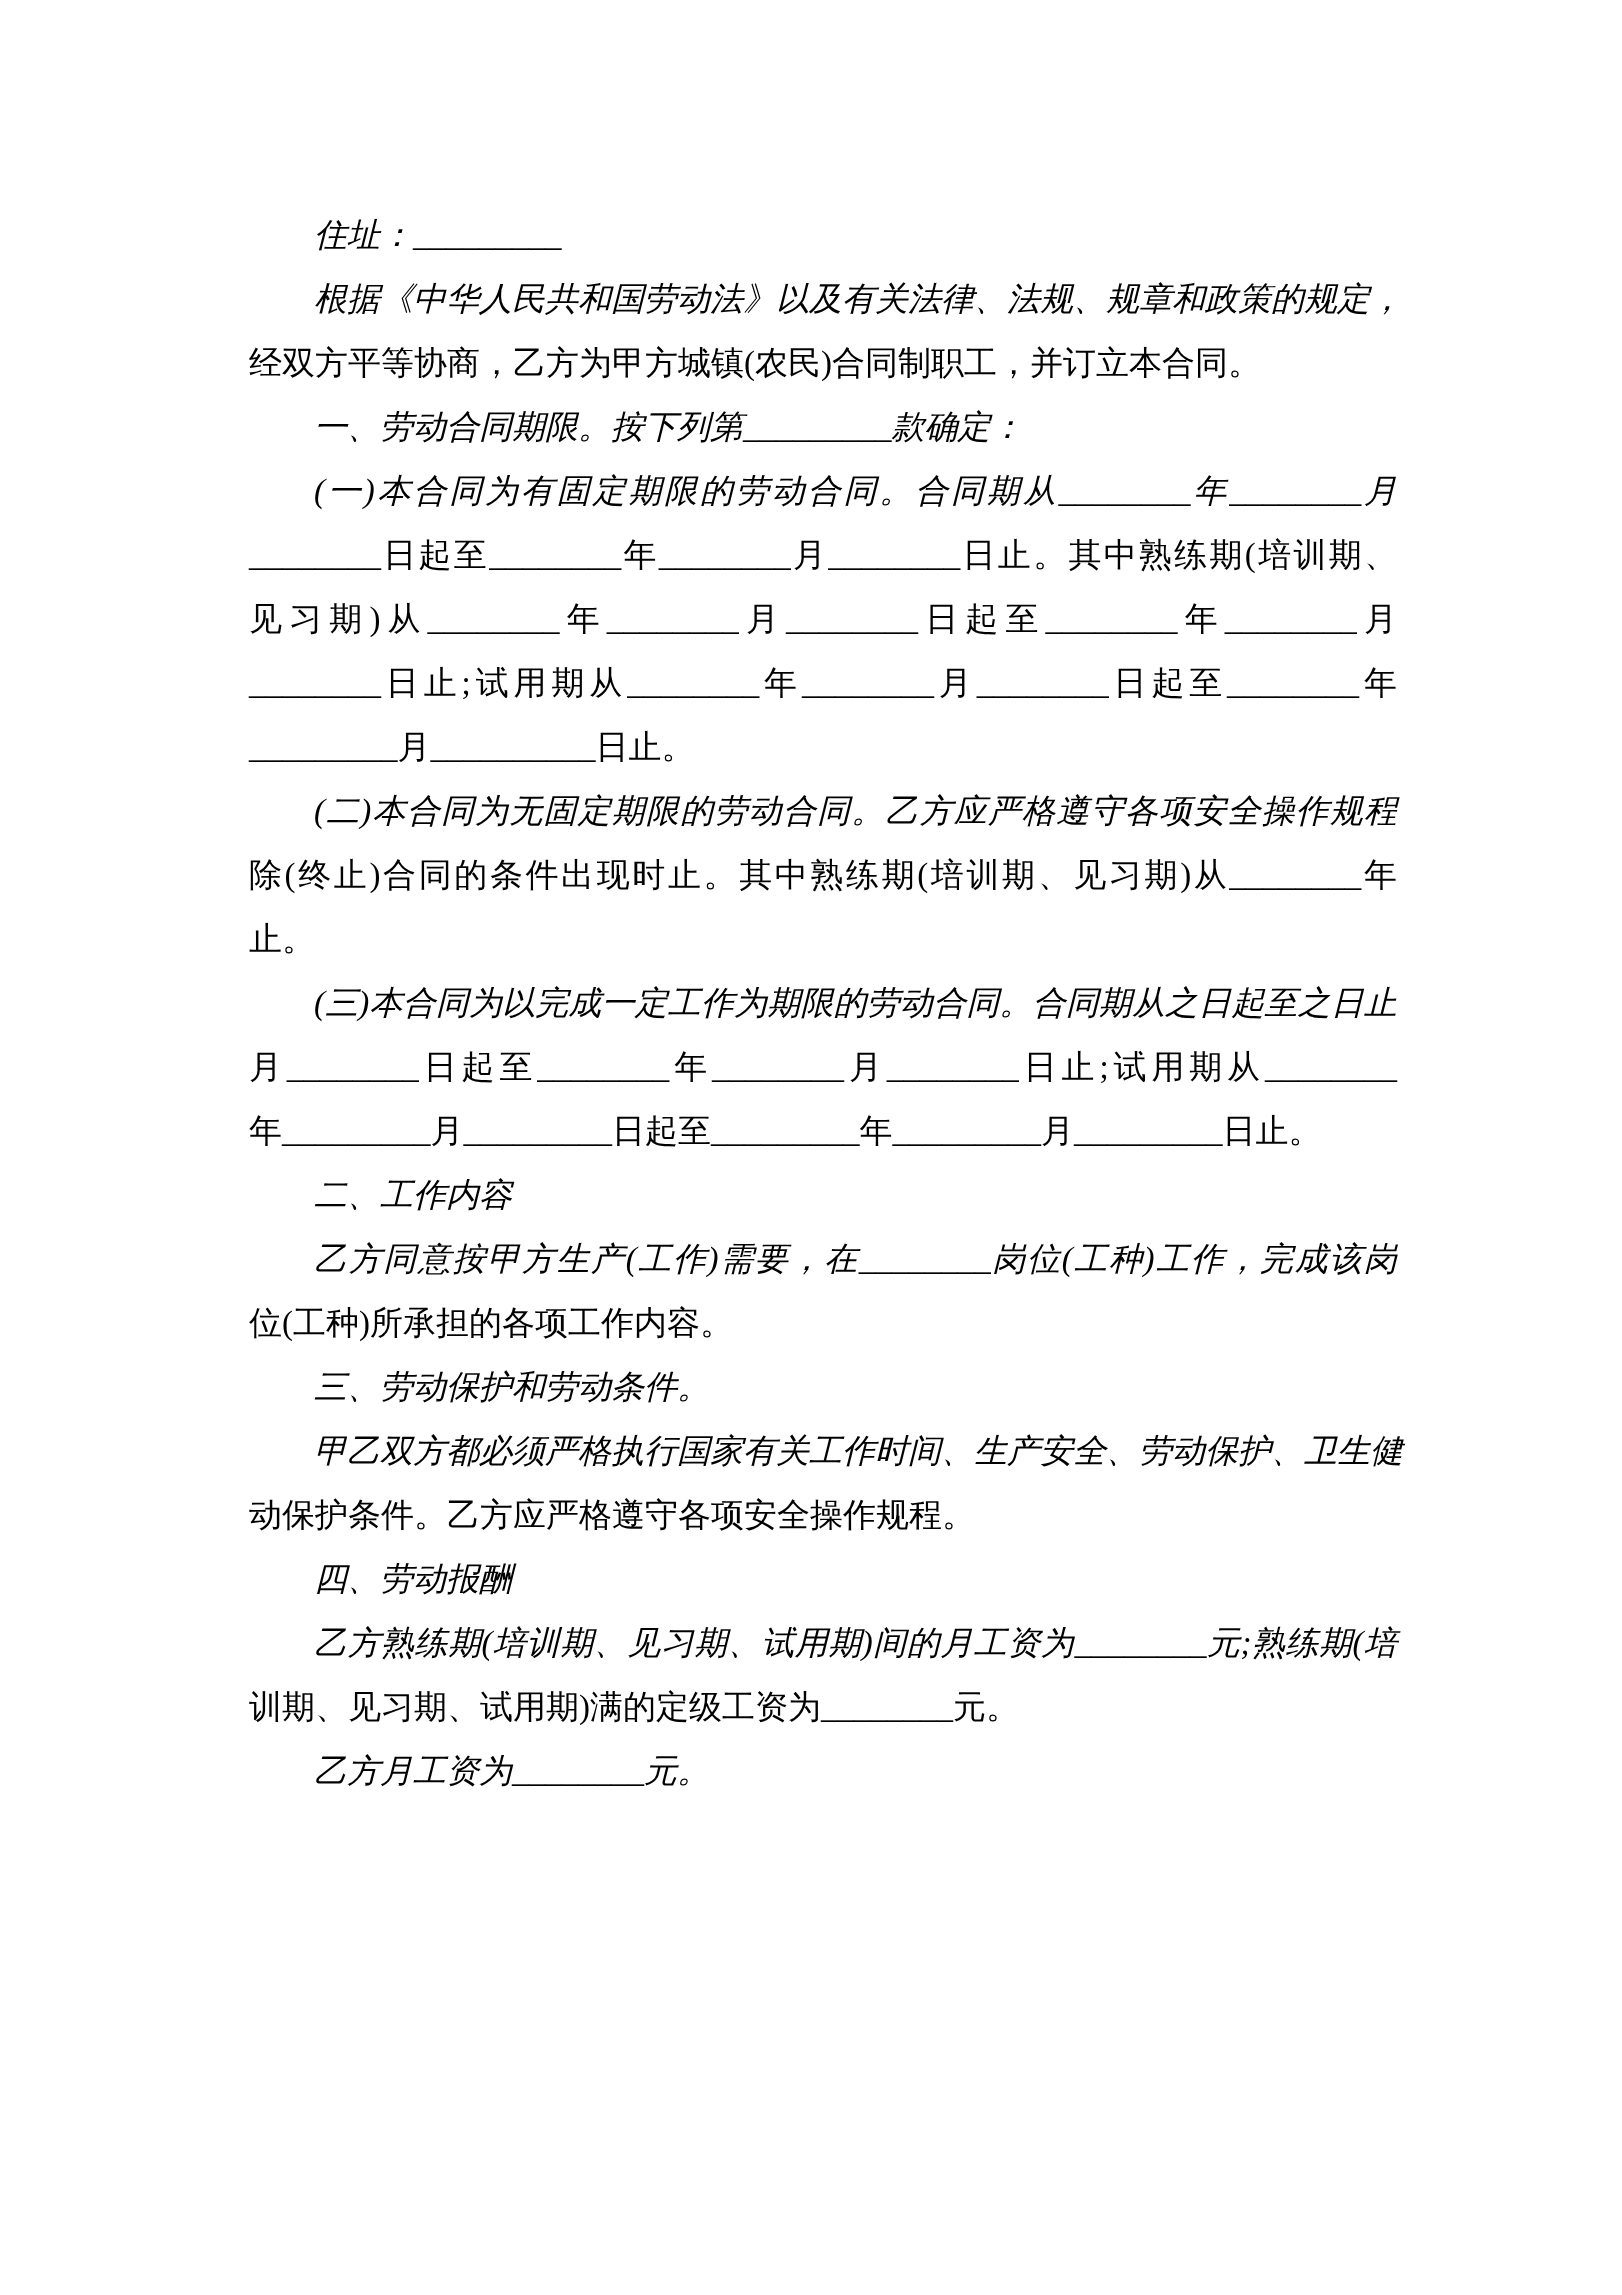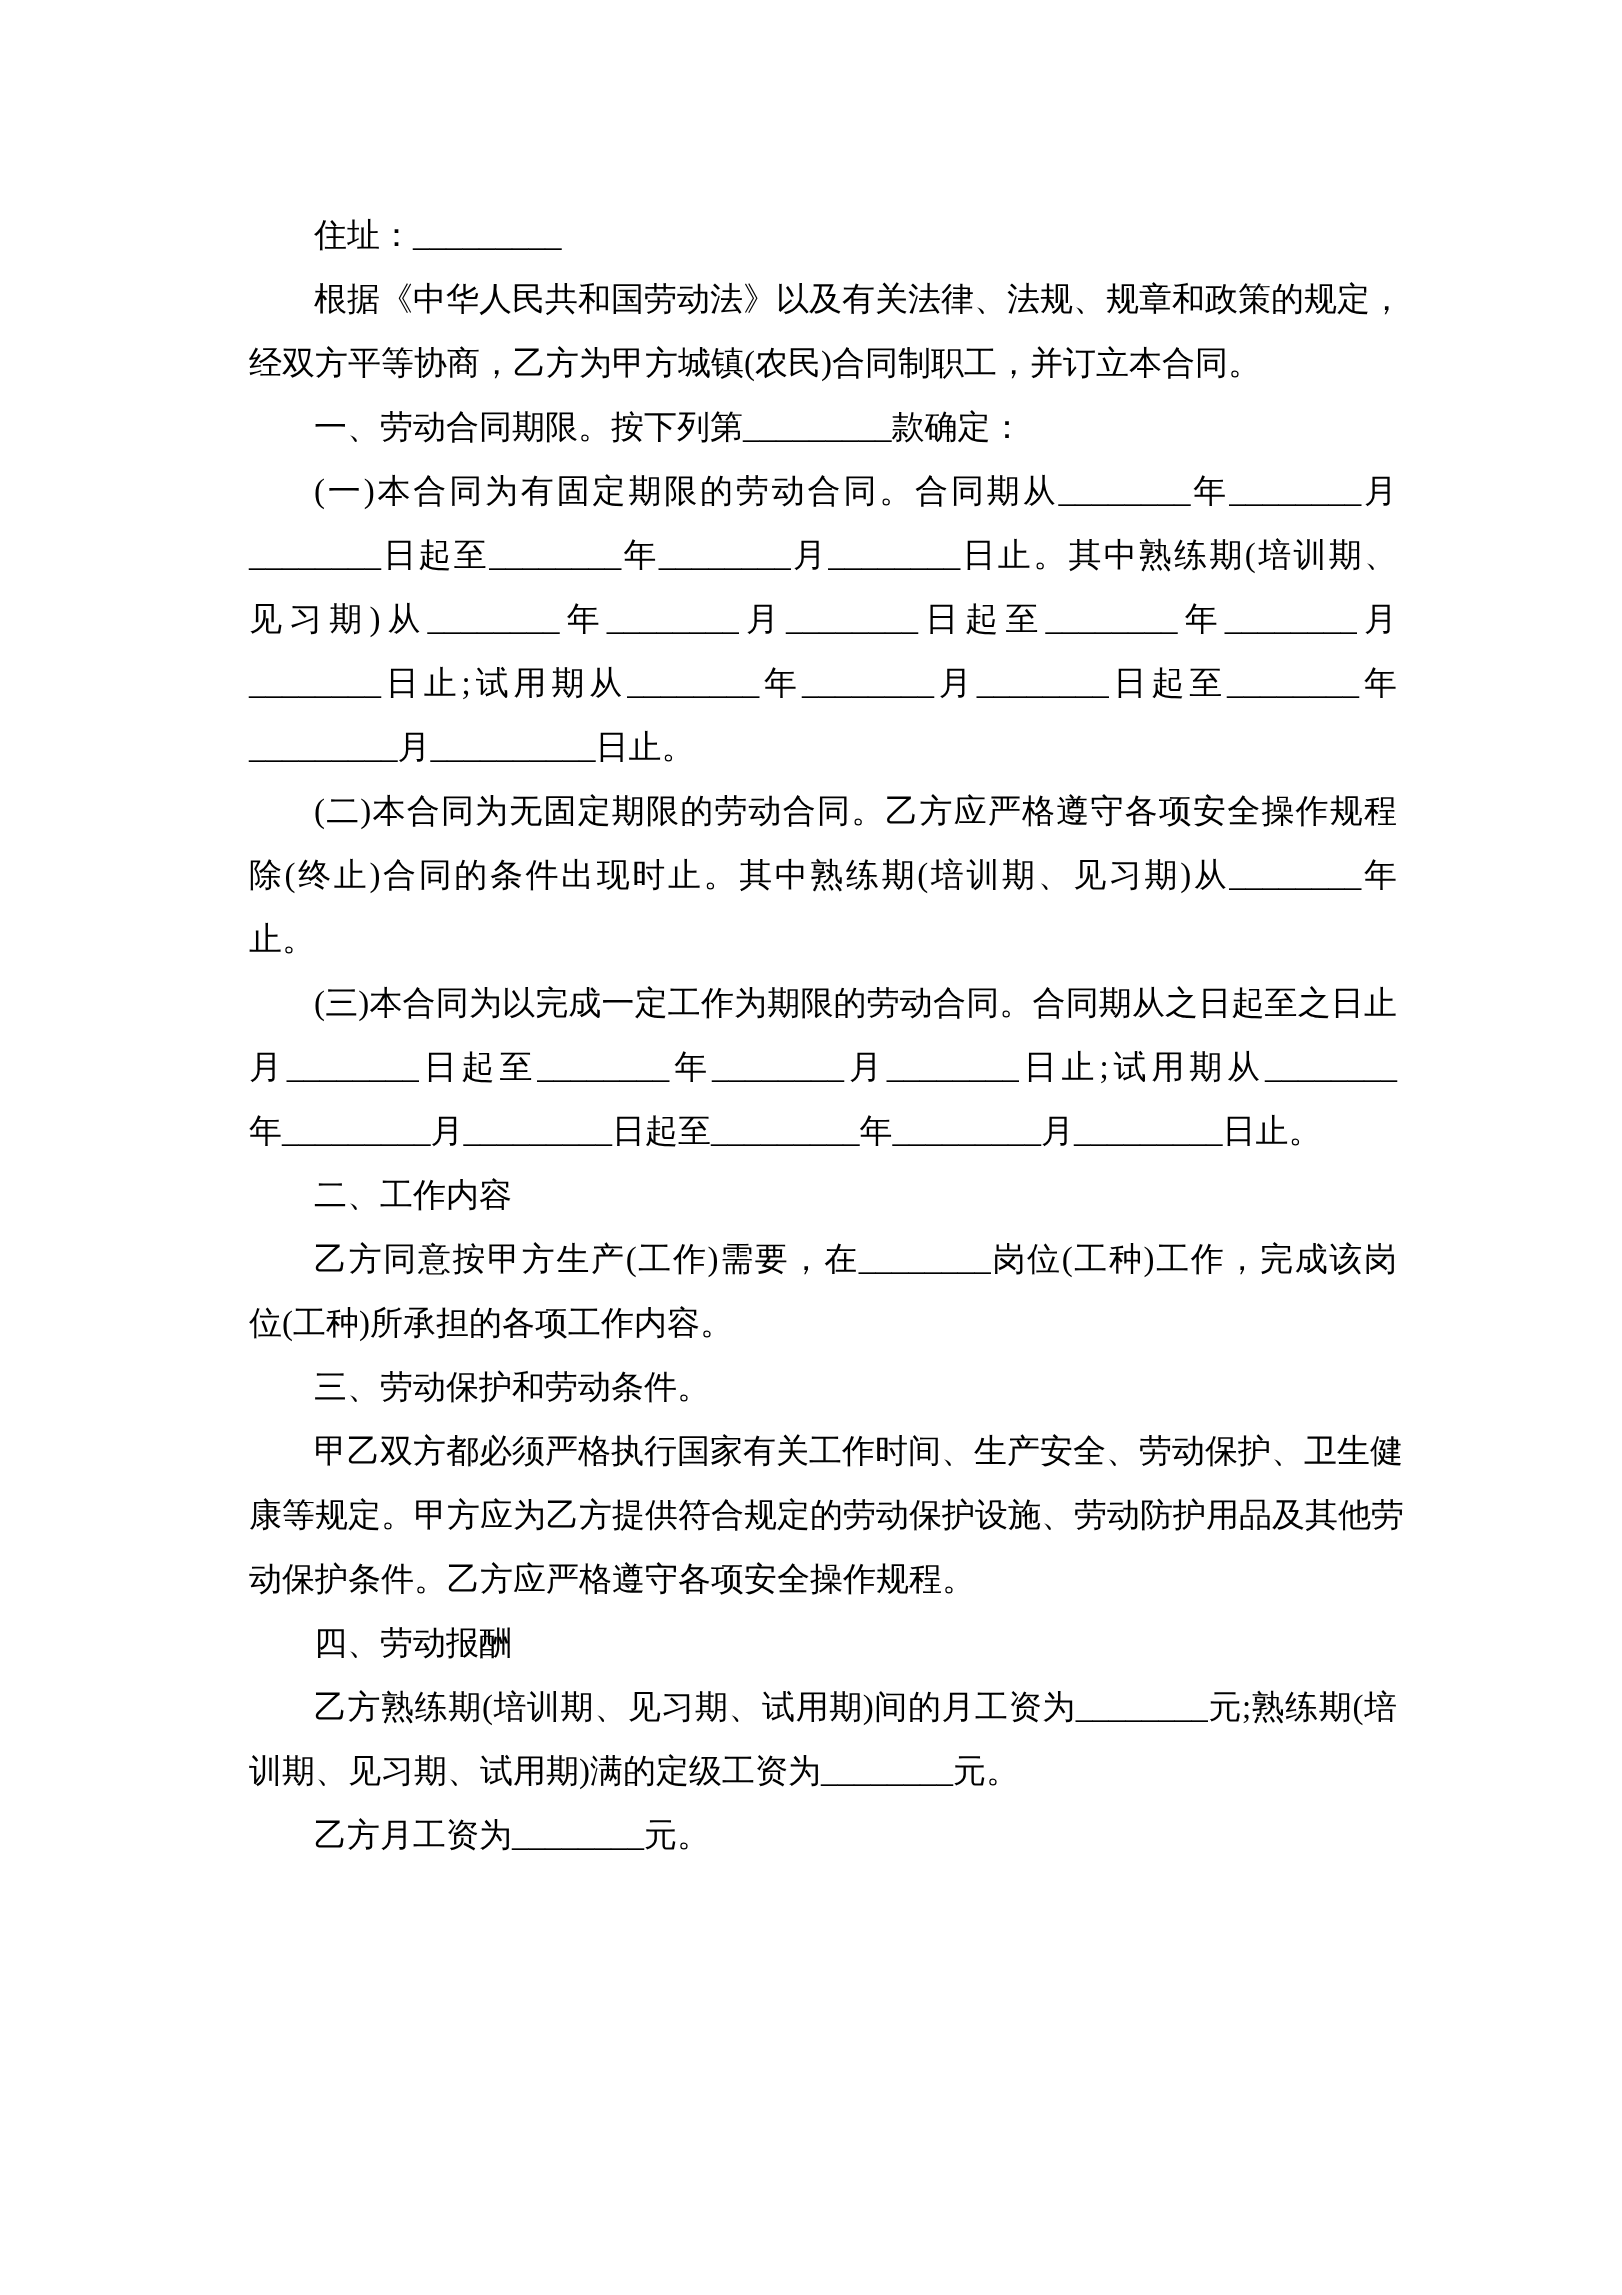--- a/index.html
+++ b/index.html
@@ -24,20 +24,21 @@
     text-align: left;
   }
   
   .line.j {
     text-align: justify;
     text-align-last: justify;
   }
   
   .line.ind {
     text-indent: 65px;
+    font-style: italic;
   }
 </style>
 </head>
 <body>
 
 <div class="page">
   <div class="line ind">住址：_________</div>
   <div class="line ind j">根据《中华人民共和国劳动法》以及有关法律、法规、规章和政策的规定，</div>
   <div class="line">经双方平等协商，乙方为甲方城镇(农民)合同制职工，并订立本合同。</div>
   <div class="line ind">一、劳动合同期限。按下列第_________款确定：</div>
@@ -50,20 +51,19 @@
   <div class="line j">除(终止)合同的条件出现时止。其中熟练期(培训期、见习期)从________年</div>
   <div class="line">止。</div>
   <div class="line ind j">(三)本合同为以完成一定工作为期限的劳动合同。合同期从之日起至之日止</div>
   <div class="line j">月________日起至________年________月________日止;试用期从________</div>
   <div class="line">年_________月_________日起至_________年_________月_________日止。</div>
   <div class="line ind">二、工作内容</div>
   <div class="line ind j">乙方同意按甲方生产(工作)需要，在________岗位(工种)工作，完成该岗</div>
   <div class="line">位(工种)所承担的各项工作内容。</div>
   <div class="line ind">三、劳动保护和劳动条件。</div>
   <div class="line ind j">甲乙双方都必须严格执行国家有关工作时间、生产安全、劳动保护、卫生健</div>
-  <div class="line j">康等规定。甲方应为乙方提供符合规定的劳动保护设施、劳动防护用品及其他劳</div>
   <div class="line">动保护条件。乙方应严格遵守各项安全操作规程。</div>
   <div class="line ind">四、劳动报酬</div>
   <div class="line ind j">乙方熟练期(培训期、见习期、试用期)间的月工资为________元;熟练期(培</div>
   <div class="line">训期、见习期、试用期)满的定级工资为________元。</div>
   <div class="line ind">乙方月工资为________元。</div>
 </div>
 
 
 </body></html>

